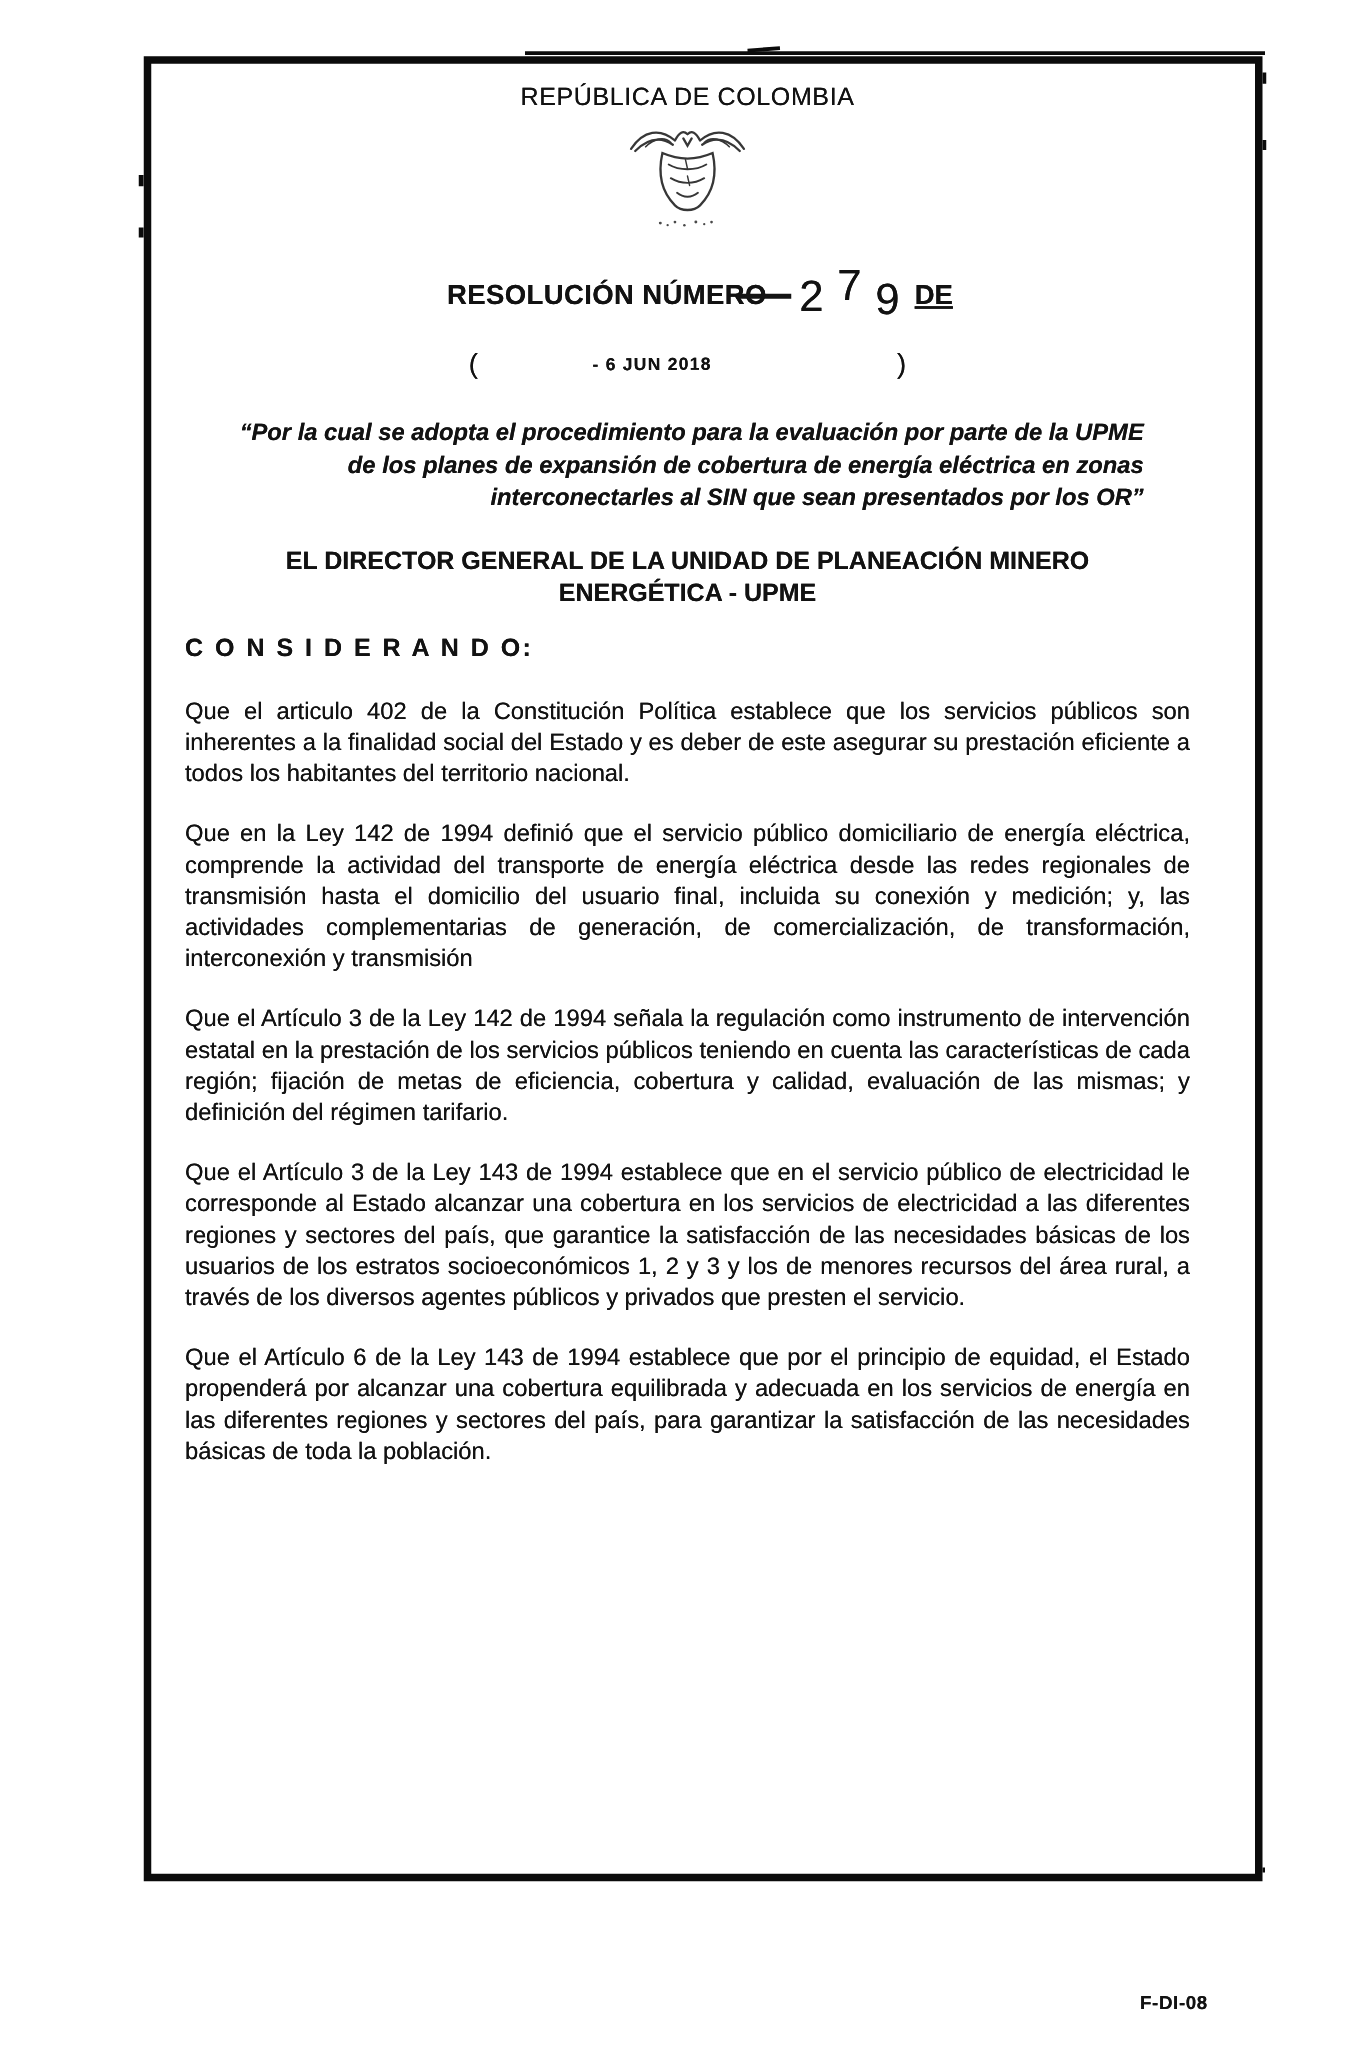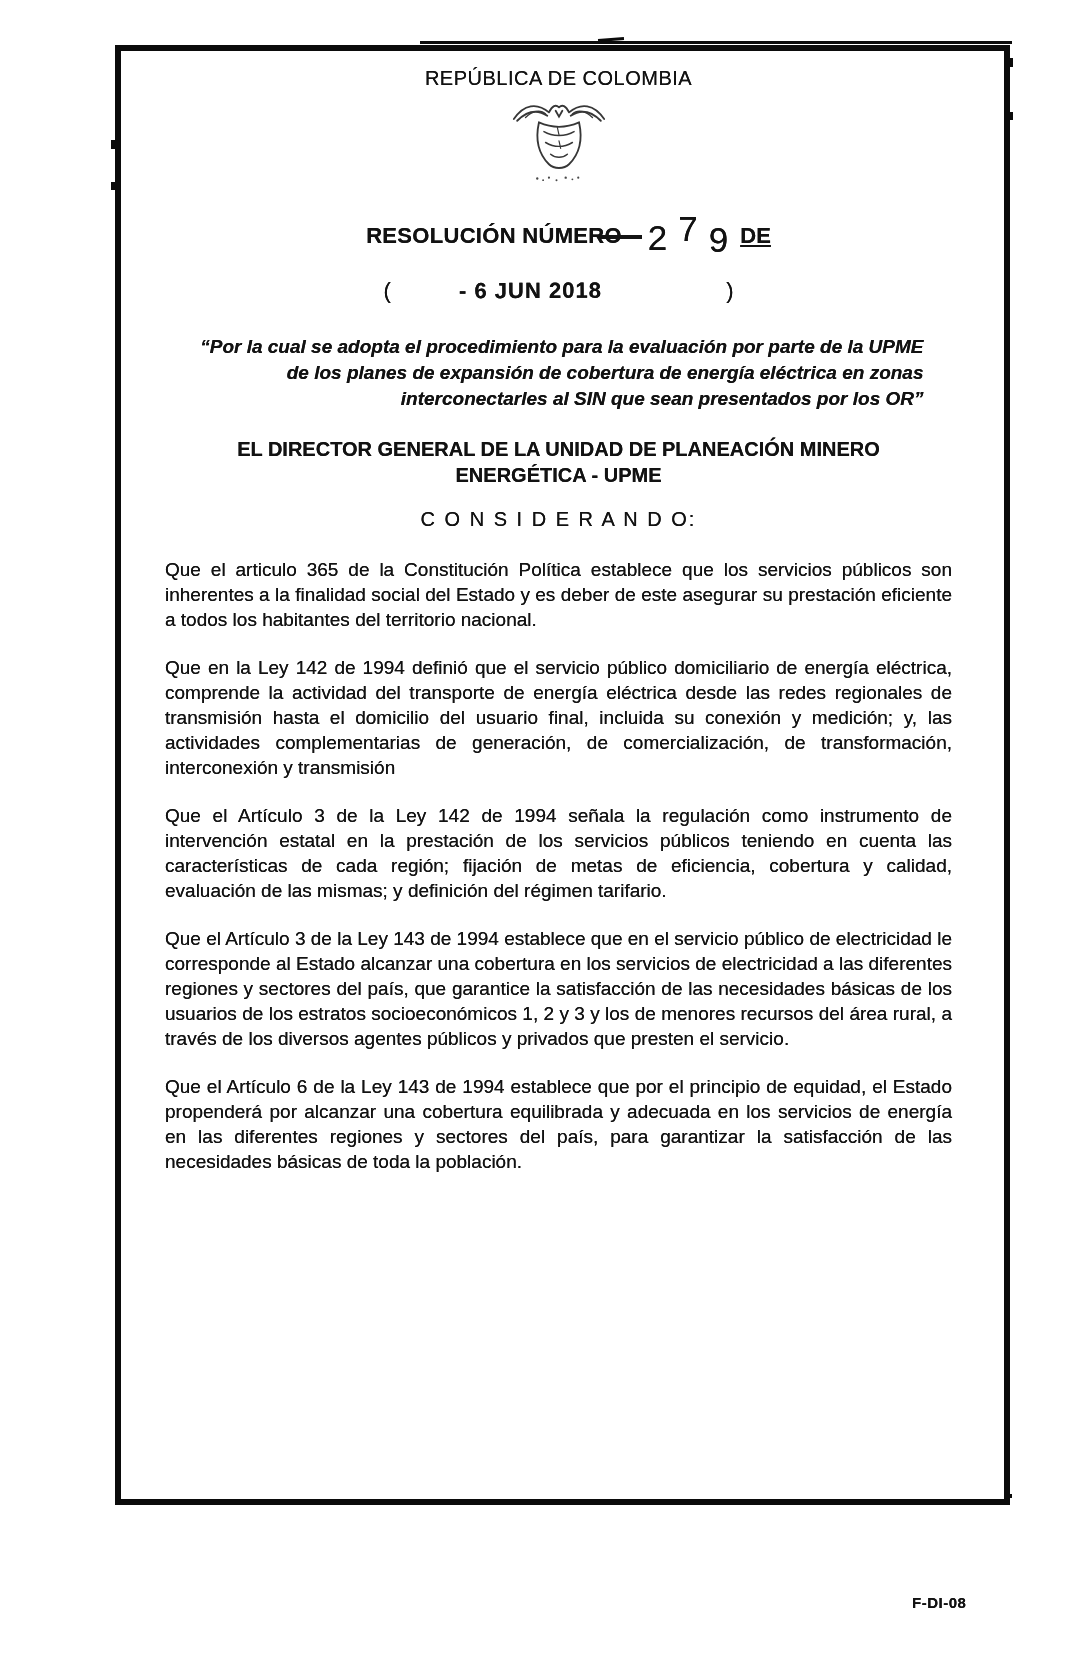--- a/index.html
+++ b/index.html
@@ -14,21 +14,21 @@
   }
   
   .frame{
     position:absolute;left:115px;top:45px;
     width:895px;height:1460px;
     border:6px solid #0b0b0b;
     box-sizing:border-box;
     background:#fff;
   }
   .inner{
-    padding:0 52px 0 44px; 
+    padding:0 52px 0 27px; 
   }
   .center{text-align:center;}
   .h-republic{margin:16px 0 0 0;font-size:20px;font-weight:400;letter-spacing:.5px;}
   .crest-wrap{margin:4px auto 0 auto;width:140px;height:92px;display:block;}
   .h-entity{margin:16px 0 0 0;font-size:20px;font-weight:400;letter-spacing:.3px;}
 
   .res-row{
     margin-top:30px;height:40px;
     display:flex;align-items:center;justify-content:center;
     transform:translateX(10px);
@@ -40,39 +40,39 @@
   .res-digits .d0{transform:translateY(2px);}
   .res-digits .d1{transform:translateY(-7px);}
   .res-digits .d2{transform:translateY(4px);}
   .res-de{font-size:22px;font-weight:700;text-decoration:underline;}
 
   .date-row{
     margin:22px auto 0 auto;width:350px;
     display:flex;align-items:center;justify-content:space-between;
     font-size:22px;
   }
-  .date-stamp{font-weight:700;letter-spacing:1px;transform:translateX(-28px) rotate(-.3deg);font-size:22px;}
+  .date-stamp{font-weight:700;letter-spacing:1px;transform:translateX(-28px) rotate(-.3deg);font-size:14px;}
   .paren{font-weight:400;}
 
   .subject{
     margin:30px auto 0 auto;max-width:730px;
     font-size:19px;font-weight:700;font-style:italic;
     line-height:26px;text-align:right;
   }
   .issuer{
     margin:24px auto 0 auto;max-width:680px;
     font-size:20px;font-weight:700;line-height:26px;text-align:center;
   }
   .preamble{
     margin:32px auto 0 auto;max-width:810px;
     font-size:19px;font-weight:400;line-height:26px;text-align:center;
   }
   .considering{
-    margin:20px 0 0 0;text-align:center;
-    font-size:20px;font-weight:400;letter-spacing:2px;
+    margin:20px 0 0 0;
+    font-size:20px;font-weight:700;letter-spacing:2px;
   }
   .para{
     margin:23px 0 0 0;
     font-size:19px;line-height:25px;
     text-align:justify;
   }
   .para.first{margin-top:26px;}
 
   .footer-code{
     position:absolute;left:912px;top:1594px;
@@ -149,21 +149,21 @@
         <span class="paren">)</span>
       </div>
 
       <div class="subject">“Por la cual se adopta el procedimiento para la evaluación por parte de la UPME de los planes de expansión de cobertura de energía eléctrica en zonas interconectarles al SIN que sean presentados por los OR”</div>
 
       <div class="issuer">EL DIRECTOR GENERAL DE LA UNIDAD DE PLANEACIÓN MINERO ENERGÉTICA - UPME</div>
 
 
       <div class="considering">C O N S I D E R A N D O:</div>
 
-      <p class="para first">Que el articulo 365 de la Constitución Política establece que los servicios públicos son inherentes a la finalidad social del Estado y es deber de este asegurar su prestación eficiente a todos los habitantes del territorio nacional.</p>
+      <p class="para first">Que el articulo 402 de la Constitución Política establece que los servicios públicos son inherentes a la finalidad social del Estado y es deber de este asegurar su prestación eficiente a todos los habitantes del territorio nacional.</p>
       <p class="para">Que en la Ley 142 de 1994 definió que el servicio público domiciliario de energía eléctrica, comprende la actividad del transporte de energía eléctrica desde las redes regionales de transmisión hasta el domicilio del usuario final, incluida su conexión y medición; y, las actividades complementarias de generación, de comercialización, de transformación, interconexión y transmisión</p>
       <p class="para">Que el Artículo 3 de la Ley 142 de 1994 señala la regulación como instrumento de intervención estatal en la prestación de los servicios públicos teniendo en cuenta las características de cada región; fijación de metas de eficiencia, cobertura y calidad, evaluación de las mismas; y definición del régimen tarifario.</p>
       <p class="para">Que el Artículo 3 de la Ley 143 de 1994 establece que en el servicio público de electricidad le corresponde al Estado alcanzar una cobertura en los servicios de electricidad a las diferentes regiones y sectores del país, que garantice la satisfacción de las necesidades básicas de los usuarios de los estratos socioeconómicos 1, 2 y 3 y los de menores recursos del área rural, a través de los diversos agentes públicos y privados que presten el servicio.</p>
       <p class="para">Que el Artículo 6 de la Ley 143 de 1994 establece que por el principio de equidad, el Estado propenderá por alcanzar una cobertura equilibrada y adecuada en los servicios de energía en las diferentes regiones y sectores del país, para garantizar la satisfacción de las necesidades básicas de toda la población.</p>
 
     </div>
   </div>
 
   <div class="footer-code">F-DI-08</div>
 

